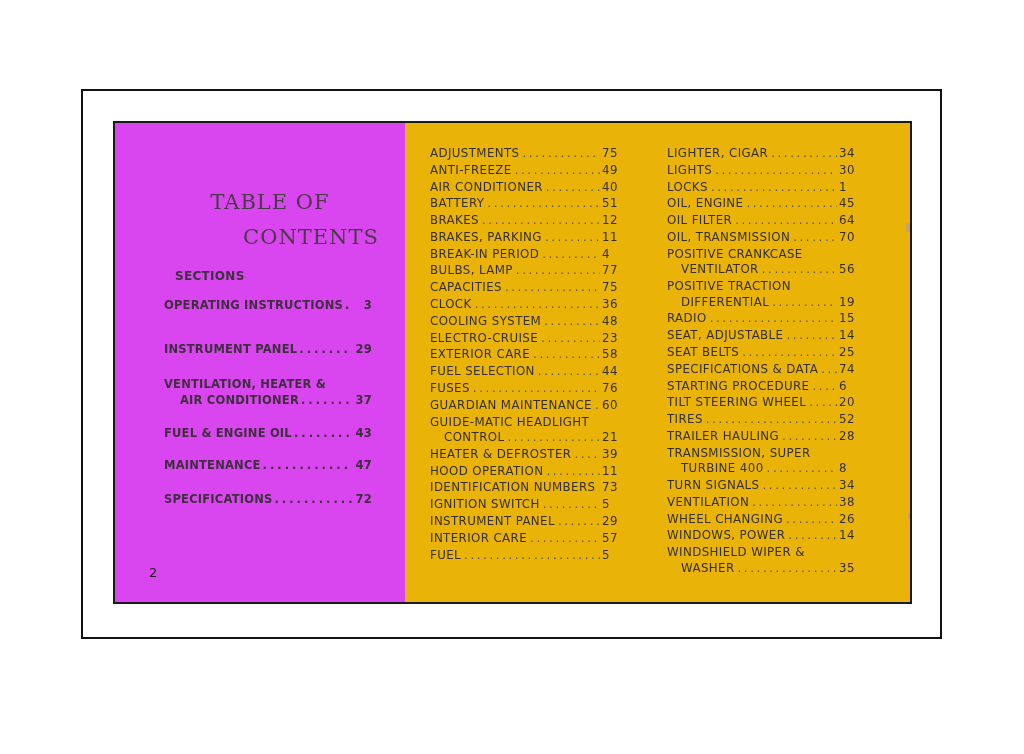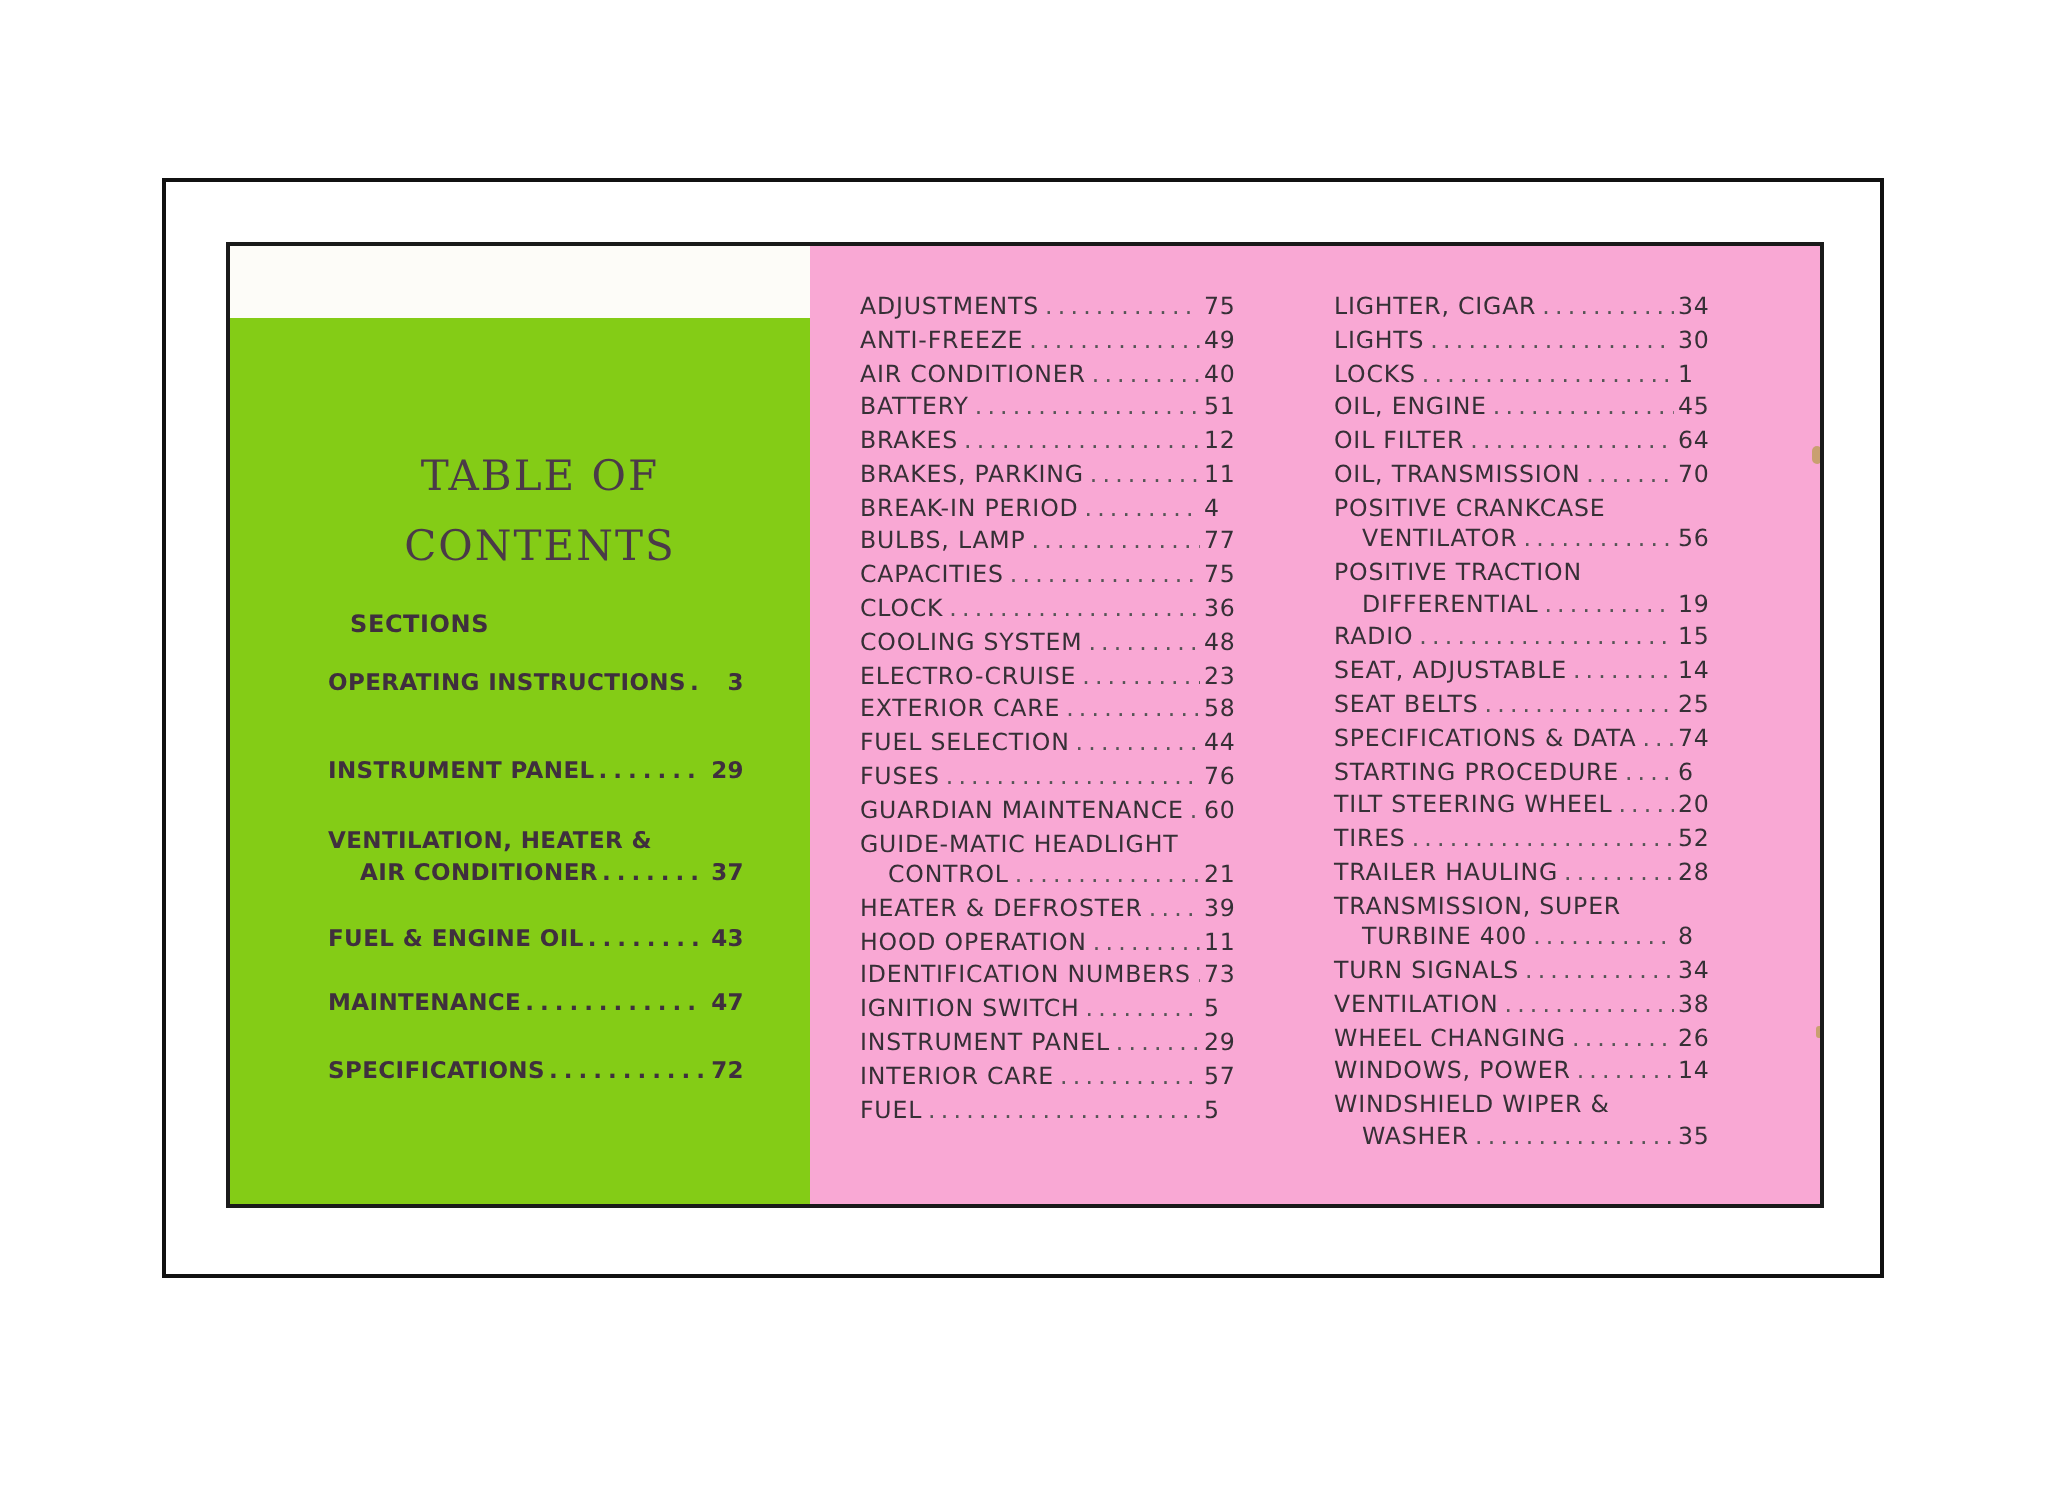--- a/index.html
+++ b/index.html
@@ -10,34 +10,33 @@
   .outer-frame {
     position: absolute; left: 81px; top: 89px; width: 861px; height: 550px;
     border: 2px solid #111; box-sizing: border-box; background: #fff;
   }
   .page-spread {
     position: absolute; left: 113px; top: 121px; width: 799px; height: 483px;
     border: 2px solid #1a1a1a; box-sizing: border-box; background: #fdfcf8; overflow: hidden;
   }
   .left-page {
     position: absolute; left: 0; top: 0; width: 324px; height: 100%;
-    background: #84cc16;
-    margin-top: 36px;
+    background: #d946ef;
   }
   .right-page {
     position: absolute; left: 290px; top: 0; right: 0; height: 100%;
-    background: #f9a8d4;
+    background: #eab308;
   }
   .toc-title {
     position: absolute; left: 0; width: 310px; text-align: center;
     font-family: "DejaVu Serif", serif; color: #4a3a48; font-size: 21px; letter-spacing: 1px;
     line-height: 34px;
   }
   .toc-title.l1 { top: 62px; }
-  .toc-title.l2 { top: 97px; }
+  .toc-title.l2 { top: 97px; padding-left: 41px; }
   .sections-label {
     position: absolute; left: 60px; top: 146px; font-size: 12px; font-weight: bold; color: #3f2f3e;
     letter-spacing: 0.3px;
   }
   .sec-entry {
     position: absolute; left: 49px; width: 208px; font-size: 11.5px; font-weight: bold; color: #3f2f3e;
     line-height: 16px; letter-spacing: 0.2px;
   }
   .sec-row { display: flex; white-space: nowrap; }
   .sec-row .lbl { flex: 0 0 auto; }

